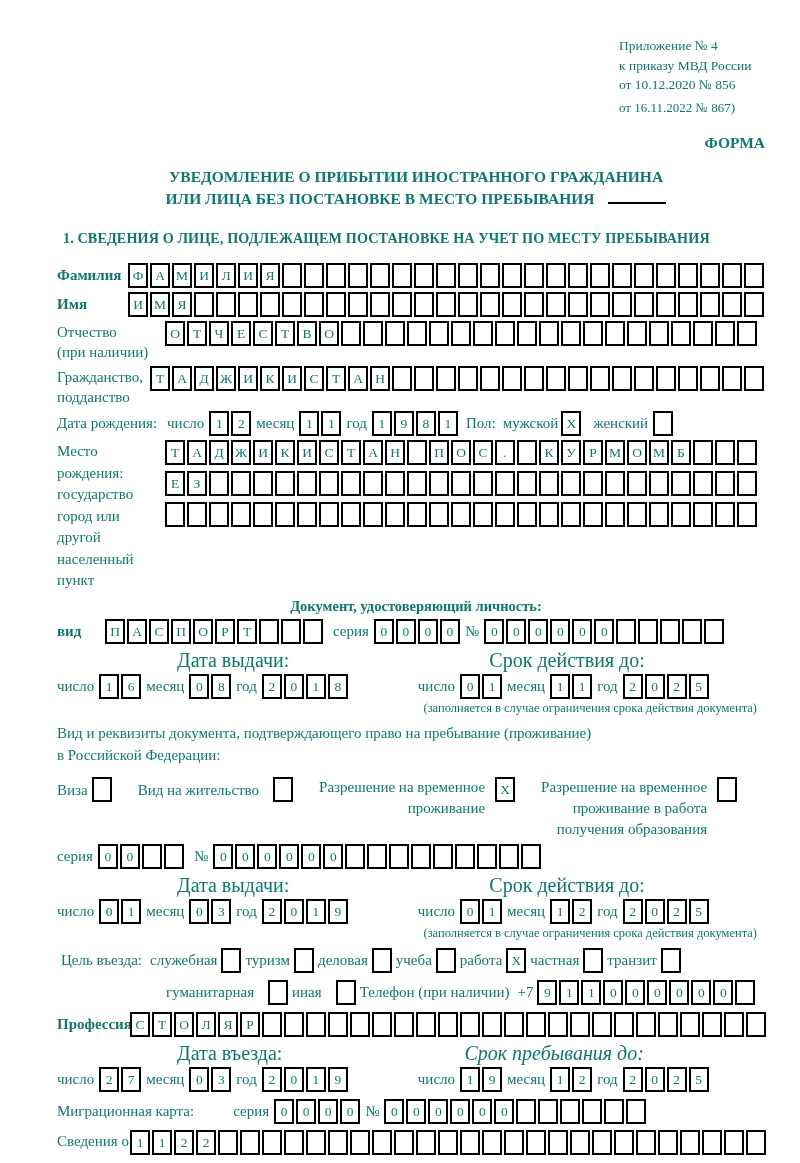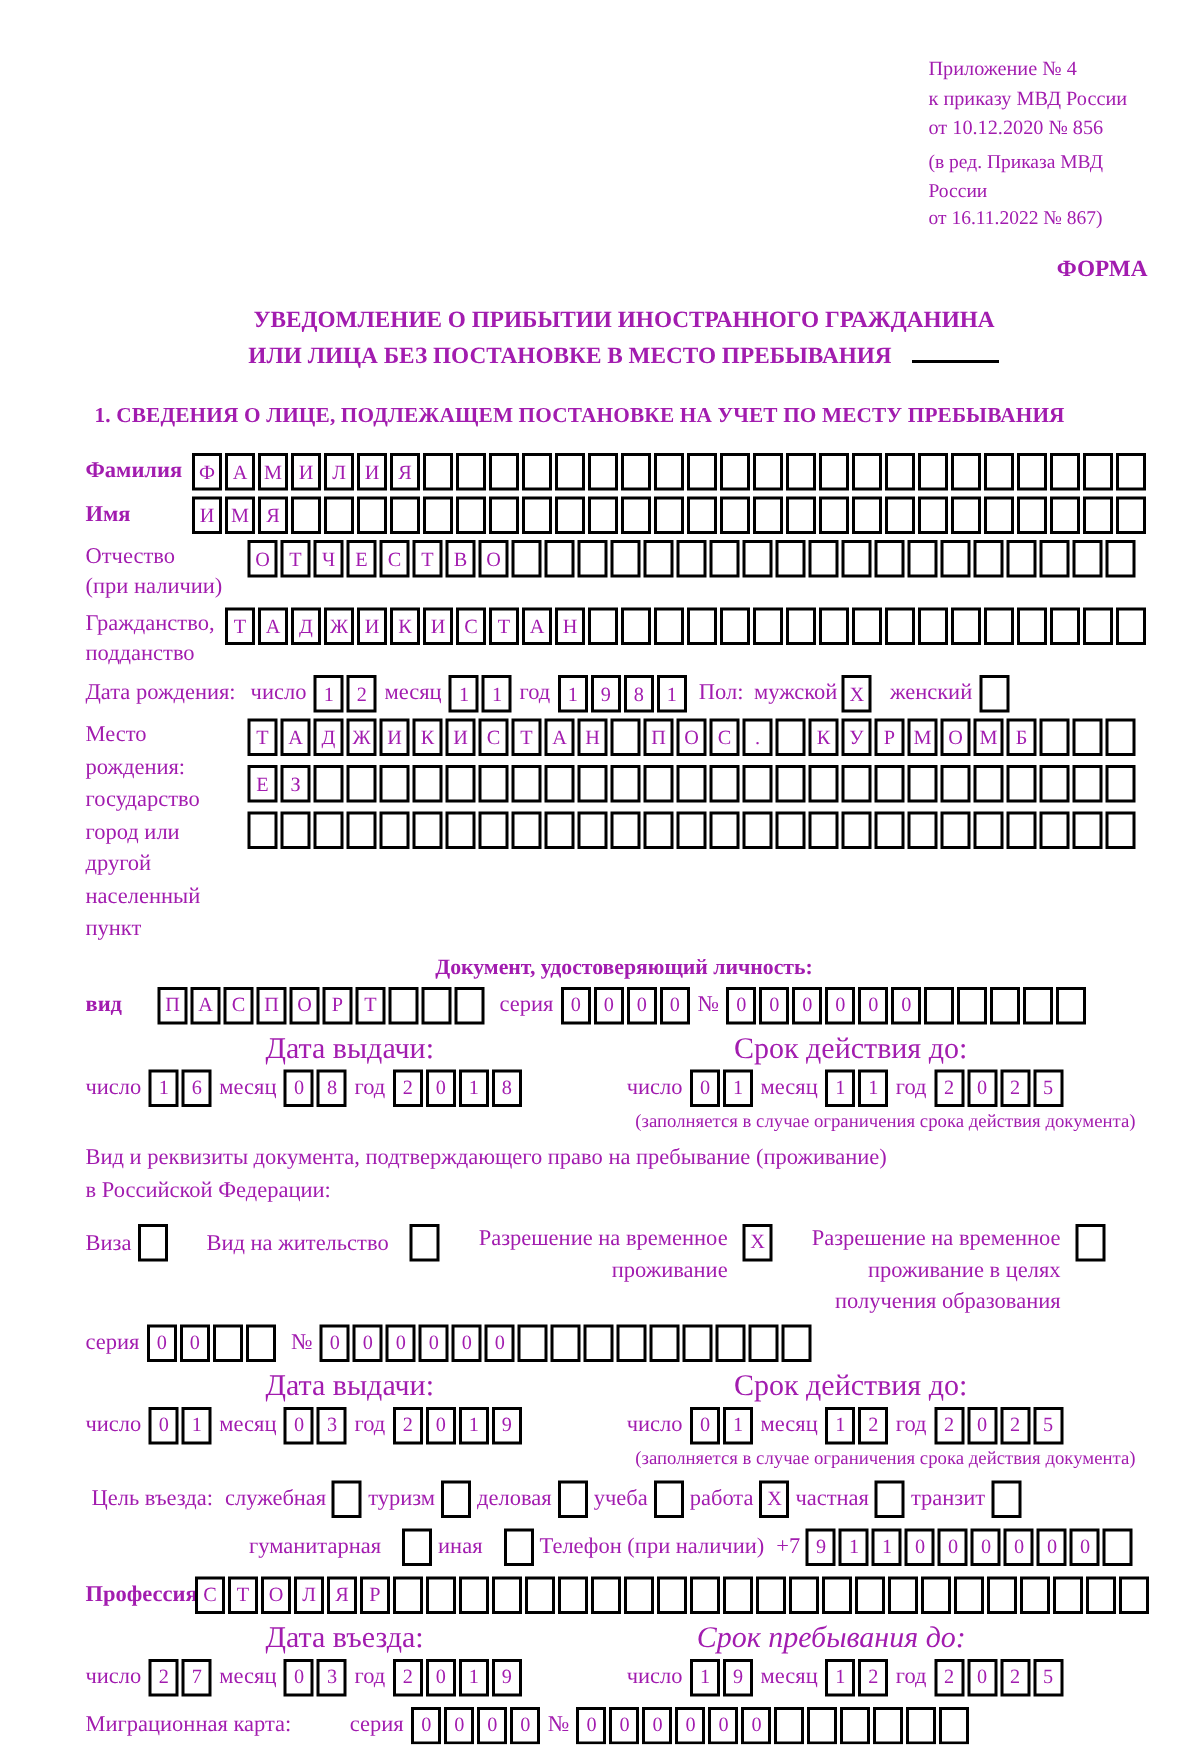--- a/index.html
+++ b/index.html
@@ -1,21 +1,21 @@
 <!DOCTYPE html>
 <html><head>
 <meta charset="utf-8">
 <style>
   html,body{margin:0;padding:0;background:#fff;}
   .page{
     position:relative;
     width:800px;height:1163px;
     box-sizing:border-box;
     padding:36px 25px 4px 57px;
-    background:#fff;color:#a21caf;
+    background:#fff;color:#0f766e;
     font-family:"Liberation Serif","DejaVu Serif",serif;
     font-size:15px;
     overflow:hidden;
   }
   
   .appendix{margin-left:562px;font-size:13.5px;line-height:1.45;}
   .appendix-note{margin-top:4px;font-size:13px;line-height:1.45;}
   .forma{margin-top:16px;text-align:right;padding-right:10px;font-weight:bold;font-size:15.5px;}
   .title{margin-top:14px;text-align:center;font-weight:bold;font-size:15.5px;line-height:1.45;}
   .title-underline{display:inline-block;width:58px;border-bottom:2.5px solid #000;margin-left:14px;height:14px;}
@@ -56,21 +56,20 @@
 </head>
 <body>
 
 <div class="page">
 
   <div class="appendix">
     <div>Приложение № 4</div>
     <div>к приказу МВД России</div>
     <div>от 10.12.2020 № 856</div>
     <div class="appendix-note">
-      <div>(в ред. Приказа МВД России</div>
       <div>от 16.11.2022 № 867)</div>
     </div>
   </div>
 
   <div class="forma">ФОРМА</div>
 
   <div class="title">
     <div>УВЕДОМЛЕНИЕ О ПРИБЫТИИ ИНОСТРАННОГО ГРАЖДАНИНА</div>
     <div><span>ИЛИ ЛИЦА БЕЗ ПОСТАНОВКЕ В МЕСТО ПРЕБЫВАНИЯ</span><span class="title-underline"></span></div>
   </div>
@@ -445,21 +444,21 @@
       </span>
     <span class="optml gap26">
       <span>Разрешение на временное</span><br>
       <span>проживание</span>
     </span>
     <span class="cells gap10">
         <span class="cell">X</span>
       </span>
     <span class="optml gap26">
       <span>Разрешение на временное</span><br>
-      <span>проживание в целях</span><br>
+      <span>проживание в работа</span><br>
       <span>получения образования</span>
     </span>
     <span class="cells gap10">
         <span class="cell"></span>
       </span>
   </div>
 
   <div class="frow">
     <span class="word first">серия</span>
     <span class="cells">

